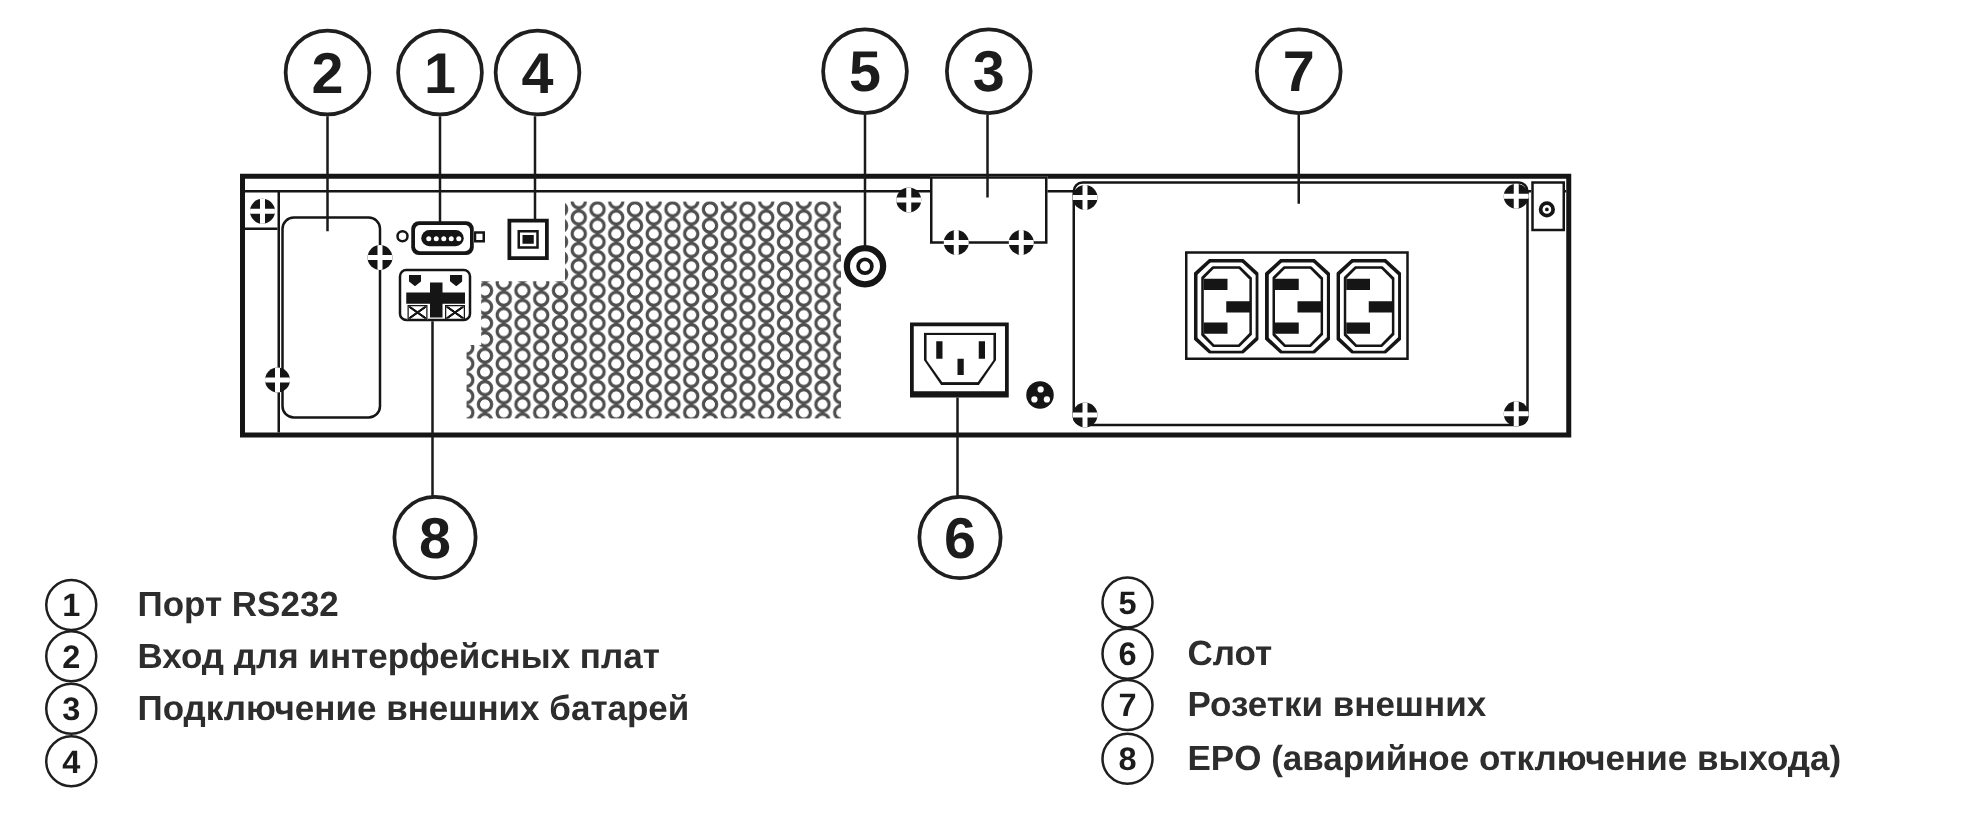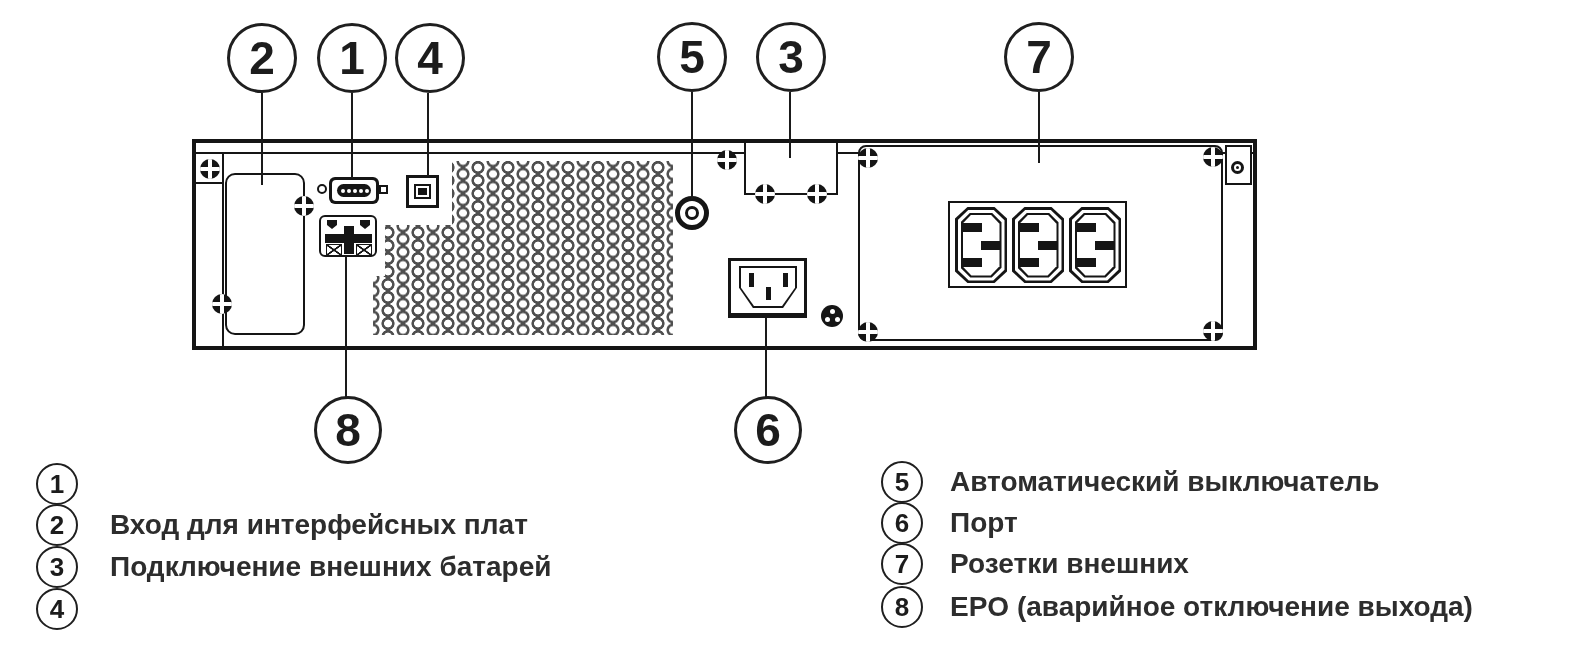--- a/index.html
+++ b/index.html
@@ -180,41 +180,41 @@
       <div class="abs callout" style="left: 1004px; top: 22px; width: 70px; height: 70px;">7</div>
       <div class="abs leader" style="left: 345px; top: 257px; height: 140px;"></div>
       <div class="abs callout" style="left: 314px; top: 396px; width: 68px; height: 68px;">8</div>
       <div class="abs leader" style="left: 765px; top: 318px; height: 79px;"></div>
       <div class="abs callout" style="left: 734px; top: 396px; width: 68px; height: 68px;">6</div>
     </div>
 
   <div id="legend-left" class="legend-left">
       <div class="legend-row legend-left" style="left: 36px; top: 463px;">
         <span class="legend-badge">1</span>
+        <span class="legend-label">Порт RS232</span>
       </div>
       <div class="legend-row legend-left" style="left: 36px; top: 504px;">
         <span class="legend-badge">2</span>
         <span class="legend-label">Вход для интерфейсных плат</span>
       </div>
       <div class="legend-row legend-left" style="left: 36px; top: 546px;">
         <span class="legend-badge">3</span>
         <span class="legend-label">Подключение внешних батарей</span>
       </div>
       <div class="legend-row legend-left" style="left: 36px; top: 588px;">
         <span class="legend-badge">4</span>
       </div>
     </div>
   <div id="legend-right" class="legend-right">
       <div class="legend-row legend-right" style="left: 881px; top: 461px;">
         <span class="legend-badge">5</span>
-        <span class="legend-label">Автоматический выключатель</span>
       </div>
       <div class="legend-row legend-right" style="left: 881px; top: 502px;">
         <span class="legend-badge">6</span>
-        <span class="legend-label">Порт</span>
+        <span class="legend-label">Слот</span>
       </div>
       <div class="legend-row legend-right" style="left: 881px; top: 543px;">
         <span class="legend-badge">7</span>
         <span class="legend-label">Розетки внешних</span>
       </div>
       <div class="legend-row legend-right" style="left: 881px; top: 586px;">
         <span class="legend-badge">8</span>
         <span class="legend-label">EPO (аварийное отключение выхода)</span>
       </div>
     </div>

